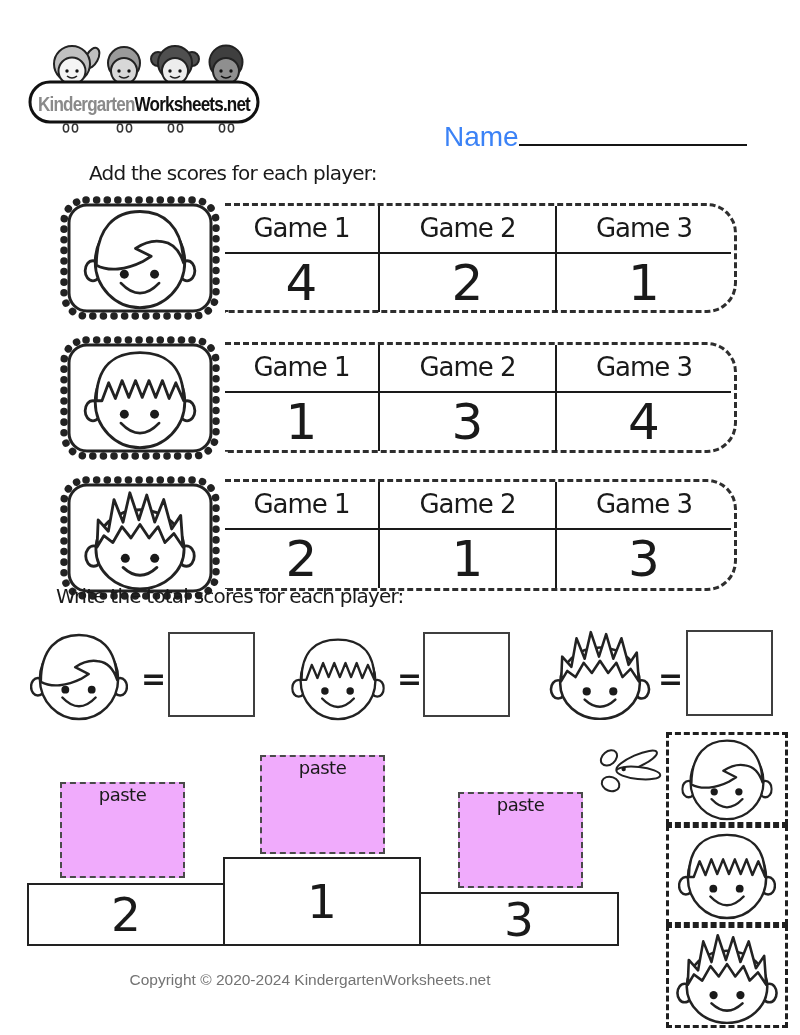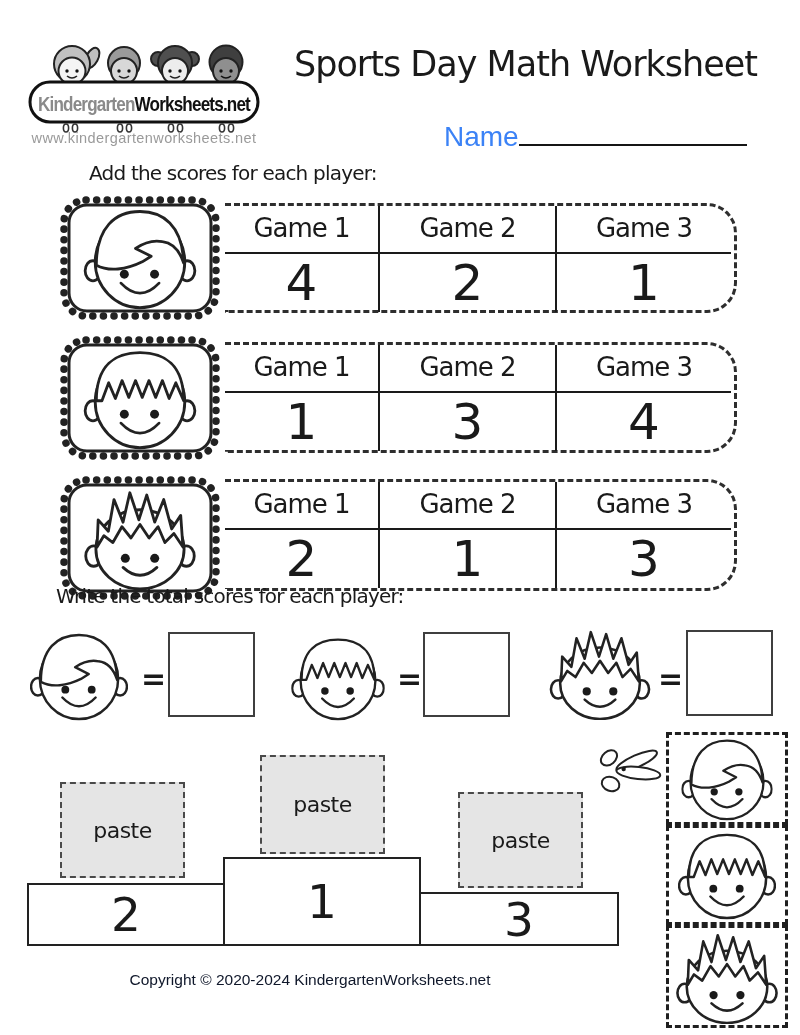--- a/index.html
+++ b/index.html
@@ -24,29 +24,29 @@
   .gv{grid-row:2;display:flex;align-items:center;justify-content:center;font-size:50px;}
   .sep{border-right:2px solid #1a1a1a;}
 
   .framewrap{position:absolute;left:56px;width:168px;height:132px;}
 
   
   .eq{font-size:30px;font-weight:bold;letter-spacing:-2px;}
   .ansbox{position:absolute;border:2.5px solid #3f3f3f;background:#fff;box-sizing:border-box;}
 
   
-  .paste{position:absolute;border:2px dashed #4a4a4a;background:#e5e5e5;box-sizing:border-box;
-         display:flex;align-items:center;justify-content:center;font-size:22px;letter-spacing:-0.5px;}
+  .paste{position:absolute;border:2px dashed #4a4a4a;background:#f0abfc;box-sizing:border-box;
+         display:flex;align-items:flex-start;justify-content:center;font-size:18px;letter-spacing:-0.5px;}
   .step{position:absolute;border:2.5px solid #222;background:#fff;box-sizing:border-box;
         display:flex;align-items:center;justify-content:center;font-size:47px;}
 
   .cutout{position:absolute;left:666px;width:122px;border:3px dashed #1f1f1f;background:#fff;box-sizing:border-box;
           display:flex;align-items:center;justify-content:center;}
 
-  .footer{position:absolute;left:0;top:970px;width:620px;text-align:center;color:#0f172a;
+  .footer{position:absolute;left:0;top:970px;width:620px;text-align:center;color:#737373;
           font-family:"Liberation Sans",sans-serif;font-size:15.5px;line-height:20px;}
 </style>
 </head>
 <body>
 
 <div class="page">
 
   <svg width="0" height="0" style="position:absolute" aria-hidden="true">
     <defs>
       <symbol id="boyA" viewBox="0 0 100 92">
@@ -126,23 +126,21 @@
         <ellipse cx="49" cy="100" rx="2.6" ry="4"></ellipse>
       <ellipse cx="94" cy="100" rx="2.6" ry="4"></ellipse>
         <ellipse cx="103" cy="100" rx="2.6" ry="4"></ellipse>
       <ellipse cx="145" cy="100" rx="2.6" ry="4"></ellipse>
         <ellipse cx="154" cy="100" rx="2.6" ry="4"></ellipse>
       <ellipse cx="196" cy="100" rx="2.6" ry="4"></ellipse>
         <ellipse cx="205" cy="100" rx="2.6" ry="4"></ellipse>
     </g>
   </svg>
 
-  <div class="abs www" style="left:22px;top:130px;width:244px;">www.kindergartenworksheets.net</div>
-
-  <div class="abs title" style="left:258px;top:44px;width:535px;">Sports Day Math Worksheet</div>
+
 
   <div class="abs namerow" style="left:444px;top:120px;">
     <span>Name</span><span class="nameline"></span>
   </div>
 
   <div class="abs instr" style="left:56px;top:161px;margin-left:33px;">Add the scores for each player:</div>
 
   <div class="framewrap" style="top:192px;">
     <svg width="168" height="132" viewBox="0 0 168 132">
       <use href="#scallopframe"></use>

